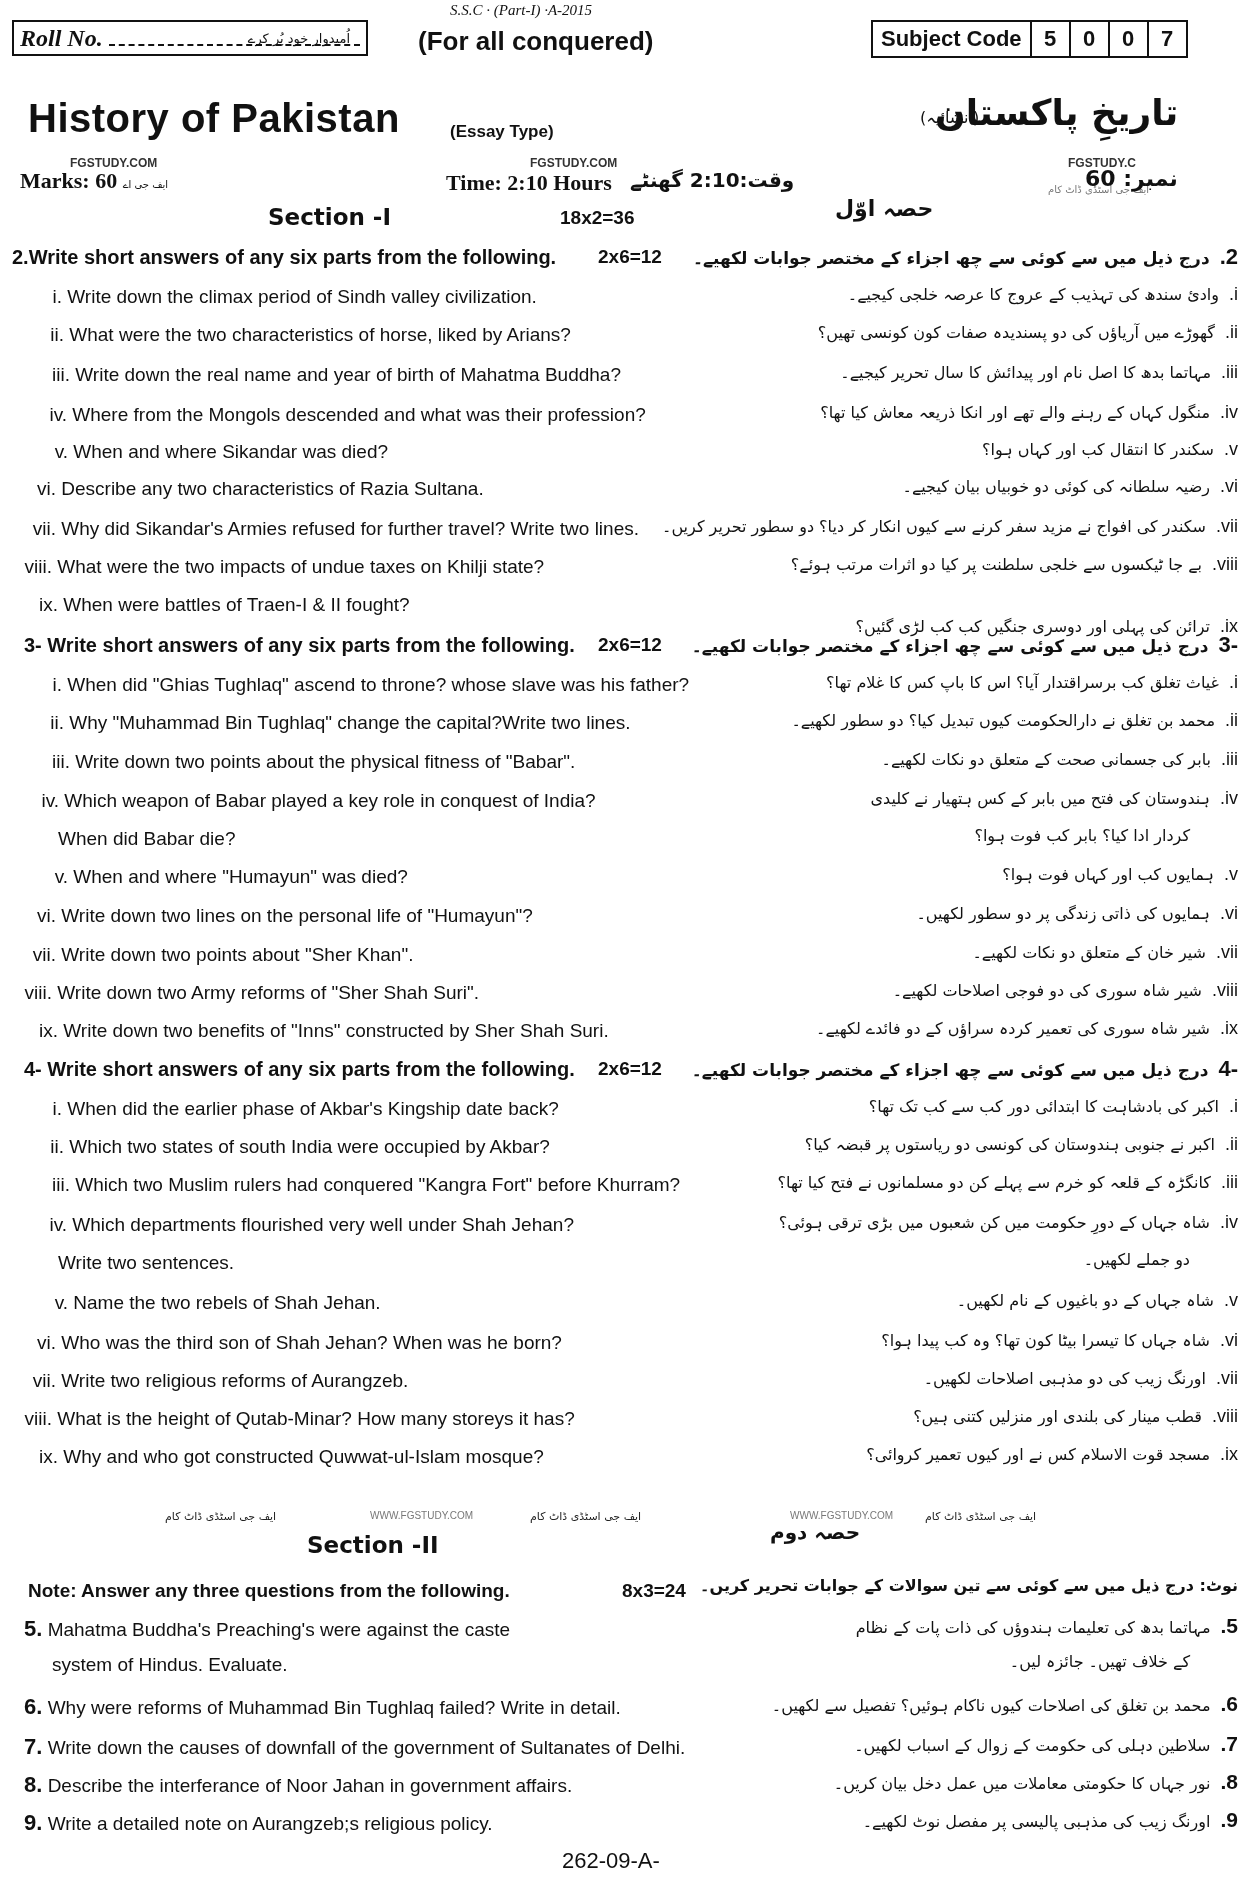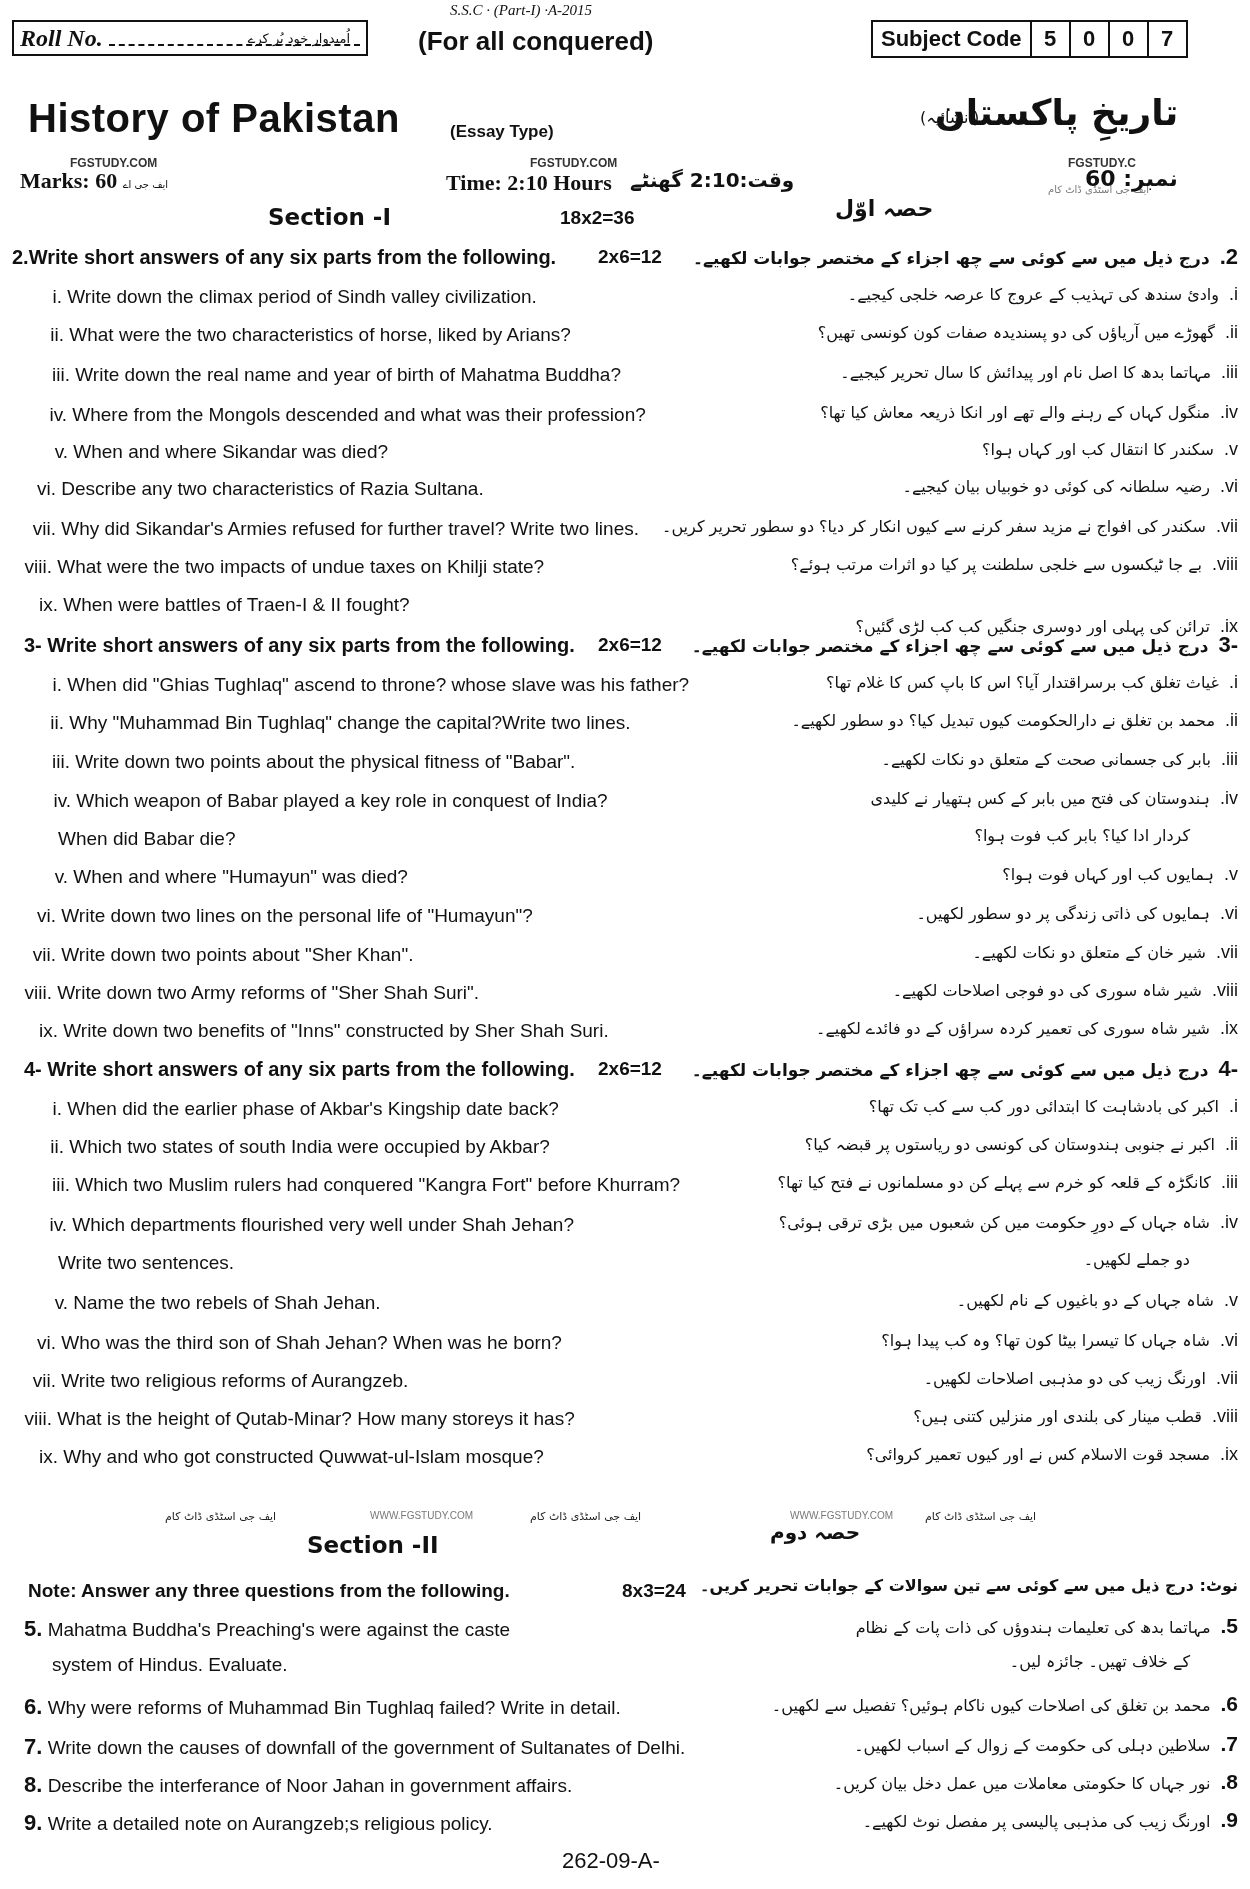--- a/index.html
+++ b/index.html
@@ -112,21 +112,21 @@
     <div class="ur" style="top: 616px;"><span class="unum">ix.</span><span>ترائن کی پہلی اور دوسری جنگیں کب کب لڑی گئیں؟</span></div>
     <div class="en qh" style="top: 634px; left: 24px;">3- Write short answers of any six parts from the following.</div>
     <div class="mk" style="top: 634px;">2x6=12</div>
     <div class="ur qh" style="top: 632px;"><span class="unum">-3</span><span>درج ذیل میں سے کوئی سے چھ اجزاء کے مختصر جوابات لکھیے۔</span></div>
     <div class="en" style="top: 674px; left: 12px;"><span class="num" style="width:50px">i.</span> <span>When did "Ghias Tughlaq" ascend to throne? whose slave was his father?</span></div>
     <div class="ur" style="top: 672px;"><span class="unum">i.</span><span>غیاث تغلق کب برسراقتدار آیا؟ اس کا باپ کس کا غلام تھا؟</span></div>
     <div class="en" style="top: 712px; left: 12px;"><span class="num" style="width:52px">ii.</span> <span>Why "Muhammad Bin Tughlaq" change the capital?Write two lines.</span></div>
     <div class="ur" style="top: 710px;"><span class="unum">ii.</span><span>محمد بن تغلق نے دارالحکومت کیوں تبدیل کیا؟ دو سطور لکھیے۔</span></div>
     <div class="en" style="top: 751px; left: 12px;"><span class="num" style="width:58px">iii.</span> <span>Write down two points about the physical fitness of "Babar".</span></div>
     <div class="ur" style="top: 749px;"><span class="unum">iii.</span><span>بابر کی جسمانی صحت کے متعلق دو نکات لکھیے۔</span></div>
-    <div class="en" style="top: 790px; left: 16px;"><span class="num" style="width:55px">iv.</span> <span>Which weapon of Babar played a key role in conquest of India?</span></div>
+    <div class="en" style="top: 790px; left: 4px;"><span class="num" style="width:55px">iv.</span> <span>Which weapon of Babar played a key role in conquest of India?</span></div>
     <div class="ur" style="top: 788px;"><span class="unum">iv.</span><span>ہندوستان کی فتح میں بابر کے کس ہتھیار نے کلیدی</span></div>
     <div class="en" style="top: 828px; left: 58px;">When did Babar die?</div>
     <div class="ur" style="top: 826px; right: 60px;">کردار ادا کیا؟ بابر کب فوت ہوا؟</div>
     <div class="en" style="top: 866px; left: 12px;"><span class="num" style="width:56px">v.</span> <span>When and where "Humayun" was died?</span></div>
     <div class="ur" style="top: 864px;"><span class="unum">v.</span><span>ہمایوں کب اور کہاں فوت ہوا؟</span></div>
     <div class="en" style="top: 905px; left: 12px;"><span class="num" style="width:44px">vi.</span> <span>Write down two lines on the personal life of "Humayun"?</span></div>
     <div class="ur" style="top: 903px;"><span class="unum">vi.</span><span>ہمایوں کی ذاتی زندگی پر دو سطور لکھیں۔</span></div>
     <div class="en" style="top: 944px; left: 12px;"><span class="num" style="width:44px">vii.</span> <span>Write down two points about "Sher Khan".</span></div>
     <div class="ur" style="top: 942px;"><span class="unum">vii.</span><span>شیر خان کے متعلق دو نکات لکھیے۔</span></div>
     <div class="en" style="top: 982px; left: 12px;"><span class="num" style="width:40px">viii.</span> <span>Write down two Army reforms of "Sher Shah Suri".</span></div>

